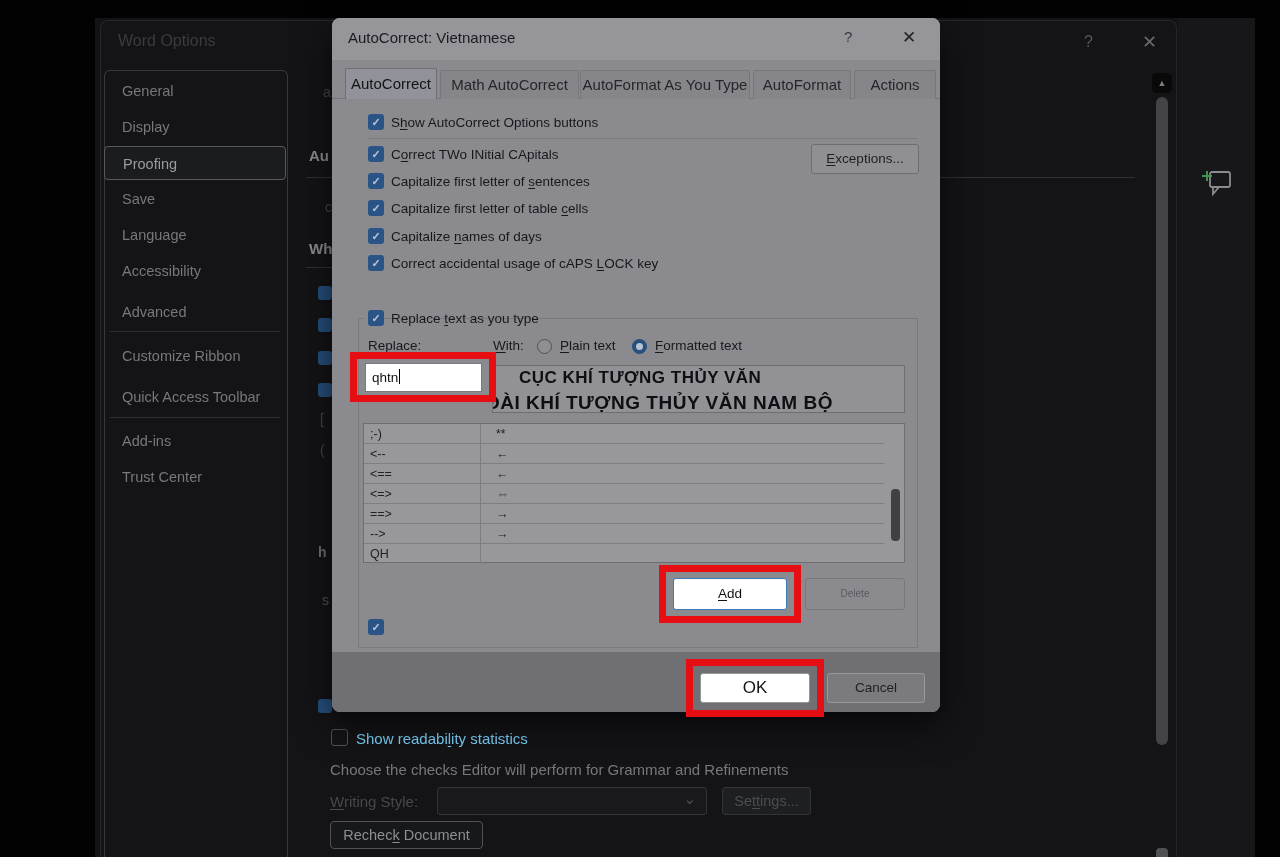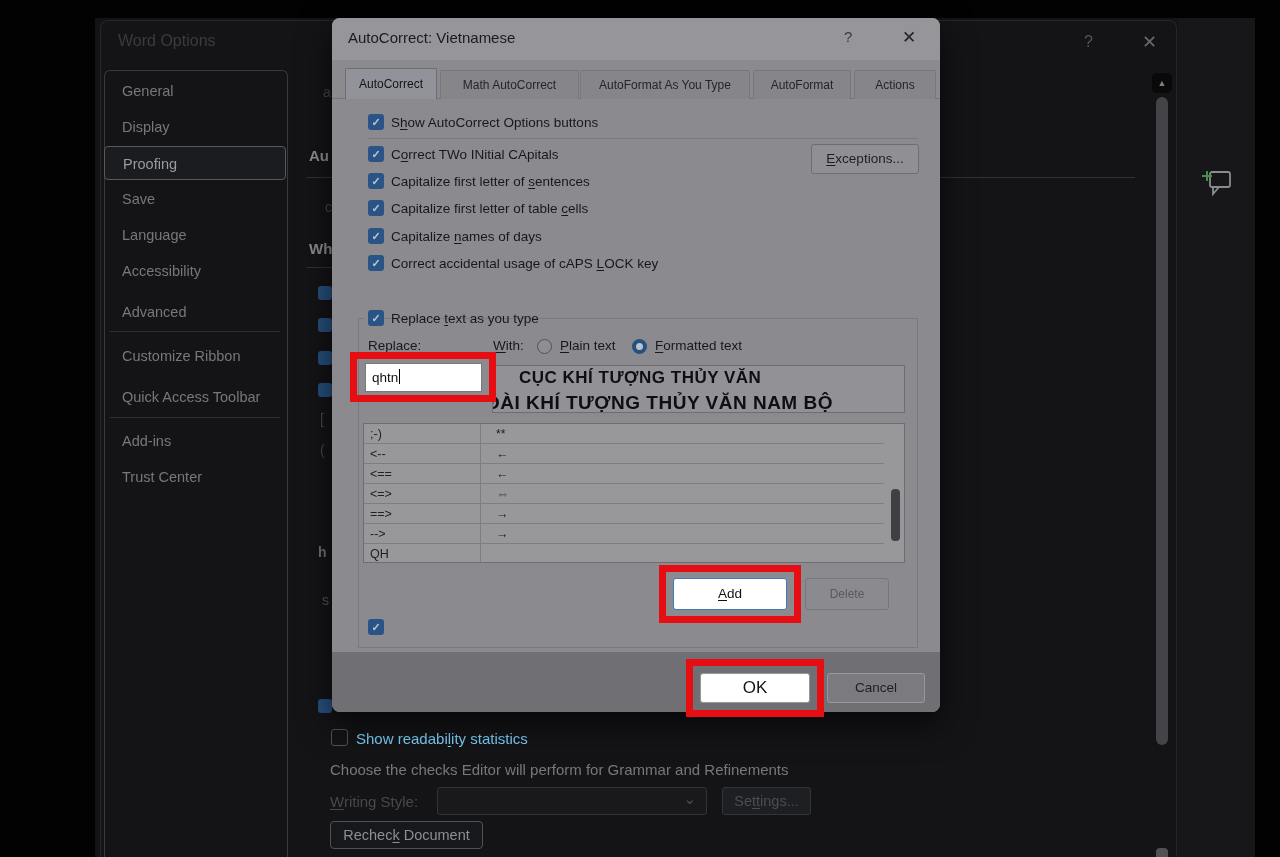--- a/index.html
+++ b/index.html
@@ -48,21 +48,21 @@
 
   
   #ac-dialog{left:332px;top:18px;width:608px;height:694px;background:#8b8b8f;border-radius:8px;
              box-shadow:0 12px 34px rgba(0,0,0,0.65);}
   #ac-dialog *{box-sizing:border-box;}
   #ac-titlebar{left:0;top:0;width:608px;height:42px;background:#95959a;border-radius:8px 8px 0 0;}
   #ac-title{left:16px;top:11px;font-size:15px;color:#1a1b1f;}
   #ac-help{left:512px;top:10px;font-size:15px;color:#3a3b3f;}
   #ac-close{left:570px;top:9px;font-size:17px;color:#232428;}
   #ac-tabstrip-line{left:0;top:80px;width:608px;height:1px;background:#74747a;}
-  .tab{position:absolute;top:52px;height:29px;line-height:28px;text-align:center;font-size:12px;color:#25262a;
+  .tab{position:absolute;top:52px;height:29px;line-height:28px;text-align:center;font-size:15px;color:#25262a;
        background:#85858a;border:1px solid #77777b;border-bottom:none;border-radius:2px 2px 0 0;}
   .tab.active{top:50px;height:31px;line-height:30px;background:#92929a;border-color:#6e6e72;color:#121317;z-index:2;}
   #ac-footer{left:0;top:634px;width:608px;height:60px;background:#707074;border-radius:0 0 8px 8px;}
 
   
   .cb{position:absolute;width:16px;height:16px;border-radius:3px;background:#2a5485;color:#b9c2cf;
       font-size:11px;font-weight:bold;text-align:center;line-height:16px;}
   .cb-label{position:absolute;font-size:13.5px;color:#17181c;white-space:nowrap;}
   .hsep{position:absolute;height:1px;background:#7b7b7f;}
 
@@ -89,22 +89,22 @@
   .trow .c1{position:absolute;left:6px;top:0;width:106px;font-size:12.5px;color:#202126;line-height:20px;}
   .trow .c2{position:absolute;left:132px;top:0;font-size:12.5px;color:#1a1b1f;line-height:20px;white-space:nowrap;}
   .trow .sep{position:absolute;left:0;bottom:0;width:520px;height:1px;background:#7e7e82;}
   .trow.full{width:540px;}
   .coldiv{position:absolute;left:116px;top:0;width:1px;height:140px;background:#7e7e82;}
   #table-thumb{position:absolute;left:527px;top:65px;width:9px;height:52px;background:#3f4044;border-radius:4px;}
   .arrow{font-size:15px;} .arrow.bold{font-weight:bold;} .arrow.dim{color:#3f4045;font-size:13px;}
 
   #add-btn{left:341px;top:560px;width:114px;height:32px;background:#ffffff;border:1px solid #3d7ab8;border-radius:3px;
            text-align:center;line-height:30px;font-size:13.5px;color:#101114;}
-  #delete-btn{left:473px;top:560px;width:84px;height:32px;background:#8b8b8f;border:1px solid #77777b;border-radius:3px;
-              text-align:center;line-height:30px;font-size:12px;color:#595a5f;}
+  #delete-btn{left:473px;top:560px;width:100px;height:32px;background:#8b8b8f;border:1px solid #77777b;border-radius:3px;
+              text-align:center;line-height:30px;font-size:10px;color:#595a5f;}
   #ok-btn{left:368px;top:655px;width:110px;height:30px;background:#ffffff;border:1px solid #97979b;border-radius:3px;
           text-align:center;line-height:28px;font-size:17px;color:#141518;}
   #cancel-btn{left:495px;top:655px;width:98px;height:30px;background:#7b7b7f;border:1px solid #98989c;border-radius:3px;
               text-align:center;line-height:28px;font-size:13.5px;color:#1d1e22;}
 
   .redbox{position:absolute;border:7px solid #e60e12;z-index:9;pointer-events:none;}
   #red-replace{left:18px;top:334px;width:146px;height:50px;}
   #red-add{left:327px;top:547px;width:142px;height:58px;}
   #red-ok{left:354px;top:641px;width:138px;height:58px;}
 

